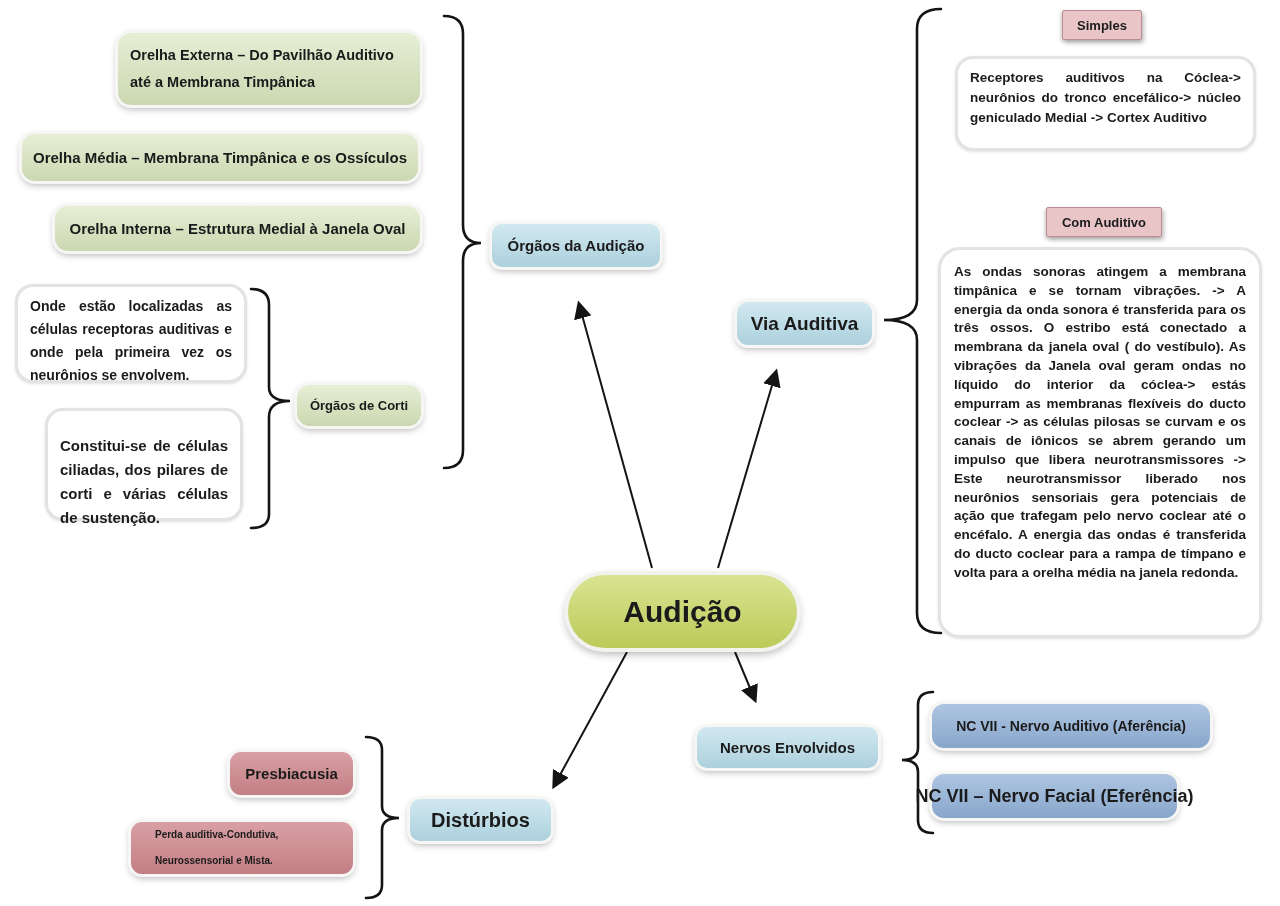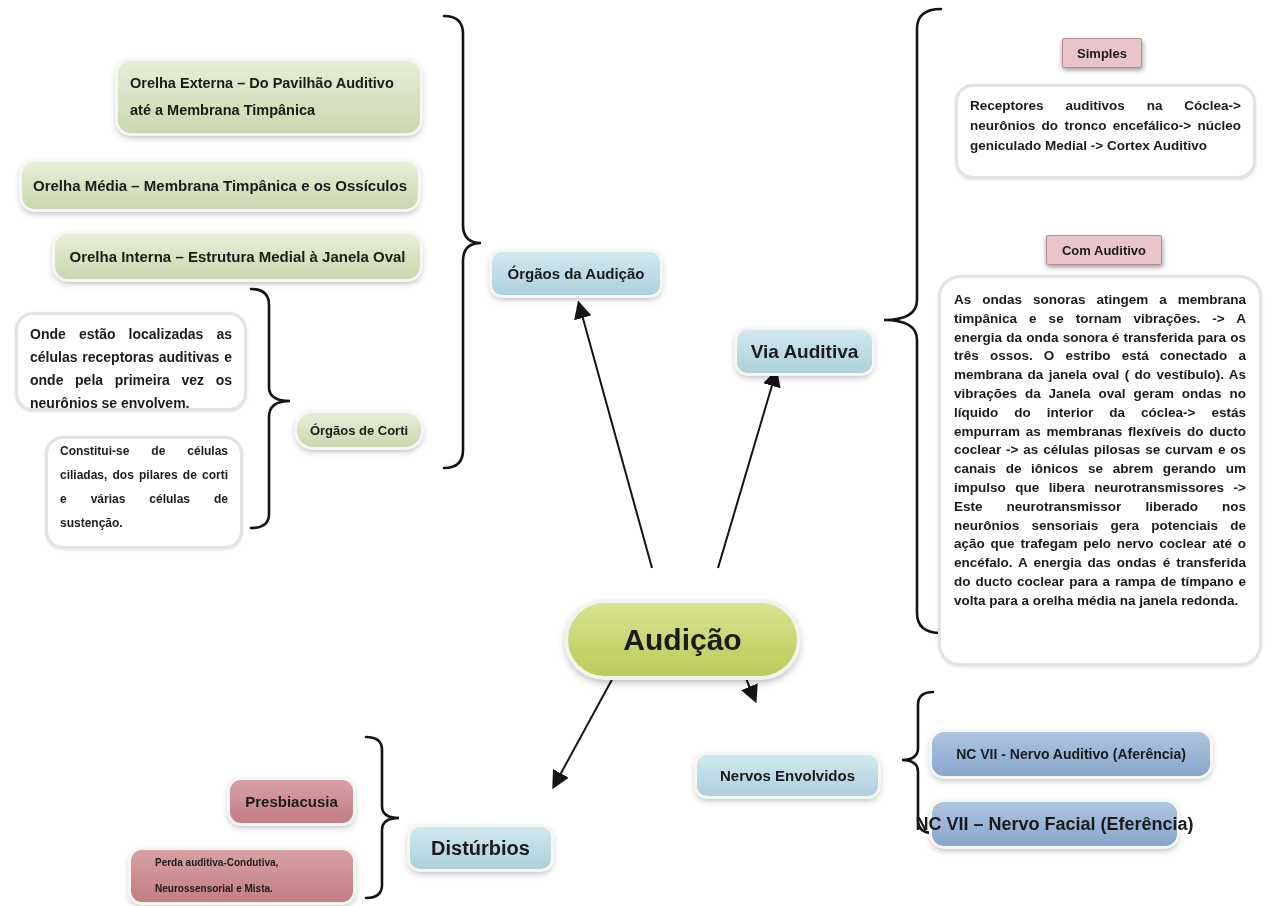--- a/index.html
+++ b/index.html
@@ -8,21 +8,21 @@
     font-family:"Liberation Sans","DejaVu Sans",sans-serif;color:#1b1b1b;
   }
   .overlay{position:absolute;left:0;top:0;width:1280px;height:906px;z-index:1;}
   .overlay path{stroke:var(--line-color,#141414);fill:none;}
   .overlay .arrow{stroke-width:2;}
   .overlay .brace{stroke-width:2.6;stroke-linecap:round;}
   .overlay .arrowhead{fill:var(--line-color,#141414);stroke:none;}
 
   .node{
     position:absolute;box-sizing:border-box;z-index:2;font-weight:bold;
-    display:flex;align-items:center;justify-content:center;text-align:center;margin-top:28px;
+    display:flex;align-items:center;justify-content:center;text-align:center;
   }
   .rim{box-shadow:0 0 0 3px #f6f6f4, 0 3px 7px 1px rgba(0,0,0,0.30);}
   .green{
     background-color:var(--green-fill,#d6e3ba);
     background-image:linear-gradient(180deg,rgba(255,255,255,0.40),rgba(0,0,0,0.05));
     border-radius:13px;
   }
   .topic{
     background-color:var(--topic-fill,#b3d9e6);
     background-image:linear-gradient(180deg,rgba(255,255,255,0.40),rgba(0,0,0,0.04));
@@ -84,23 +84,23 @@
   <div class="node green rim left" style="left:118px;top:33px;width:302px;height:72px;padding:6px 12px;font-size:14.5px;line-height:27px;">Orelha Externa – Do Pavilhão Auditivo até a Membrana Timpânica</div>
 
   <div class="node green rim nowrap" style="left:22px;top:134px;width:396px;height:47px;font-size:15px;">Orelha Média – Membrana Timpânica e os Ossículos</div>
 
   <div class="node green rim nowrap" style="left:55px;top:206px;width:365px;height:45px;font-size:15px;">Orelha Interna – Estrutura Medial à Janela Oval</div>
 
   <div class="node topic rim" style="left:492px;top:224px;width:168px;height:43px;font-size:15px;text-align:center;">Órgãos da Audição</div>
 
   <div class="node note" style="left:15px;top:284px;width:232px;height:99px;padding:8px 12px;font-size:14px;line-height:23px;">Onde estão localizadas as células receptoras auditivas e onde pela primeira vez os neurônios se envolvem.</div>
 
-  <div class="node note" style="left:45px;top:408px;width:198px;height:113px;padding:0 12px;font-size:12px;line-height:24px;">Constitui-se de células ciliadas, dos pilares de corti e várias células de sustenção.</div>
+  <div class="node note" style="left:45px;top:408px;width:198px;height:113px;padding:23px 12px;font-size:15px;line-height:24px;">Constitui-se de células ciliadas, dos pilares de corti e várias células de sustenção.</div>
 
-  <div class="node green rim nowrap" style="left:297px;top:385px;width:124px;height:34px;font-size:13px;border-radius:16px;">Órgãos de Corti</div>
+  <div class="node green rim nowrap" style="left:297px;top:385px;width:124px;height:41px;font-size:13px;">Órgãos de Corti</div>
 
   <div class="node topic rim" style="left:737px;top:302px;width:135px;height:43px;font-size:19px;border-radius:11px;">Via Auditiva</div>
 
   <div class="node pinklabel" style="left:1062px;top:10px;width:80px;height:30px;font-size:13px;">Simples</div>
 
   <div class="node note" style="left:955px;top:56px;width:301px;height:95px;padding:9px 12px;font-size:13.5px;line-height:20px;">Receptores auditivos na Cóclea-&gt; neurônios do tronco encefálico-&gt; núcleo geniculado Medial -&gt; Cortex Auditivo</div>
 
   <div class="node pinklabel" style="left:1046px;top:207px;width:116px;height:30px;font-size:13px;">Com Auditivo</div>
 
   <div class="node note" style="left:938px;top:247px;width:324px;height:391px;padding:13px 13px;font-size:13.5px;line-height:18.8px;border-radius:22px;">As ondas sonoras atingem a membrana timpânica e se tornam vibrações. -&gt; A energia da onda sonora é transferida para os três ossos. O estribo está conectado a membrana da janela oval ( do vestíbulo). As vibrações da Janela oval geram ondas no líquido do interior da cóclea-&gt; estás empurram as membranas flexíveis do ducto coclear -&gt; as células pilosas se curvam e os canais de iônicos se abrem gerando um impulso que libera neurotransmissores -&gt; Este neurotransmissor liberado nos neurônios sensoriais gera potenciais de ação que trafegam pelo nervo coclear até o encéfalo. A energia das ondas é transferida do ducto coclear para a rampa de tímpano e volta para a orelha média na janela redonda.</div>

